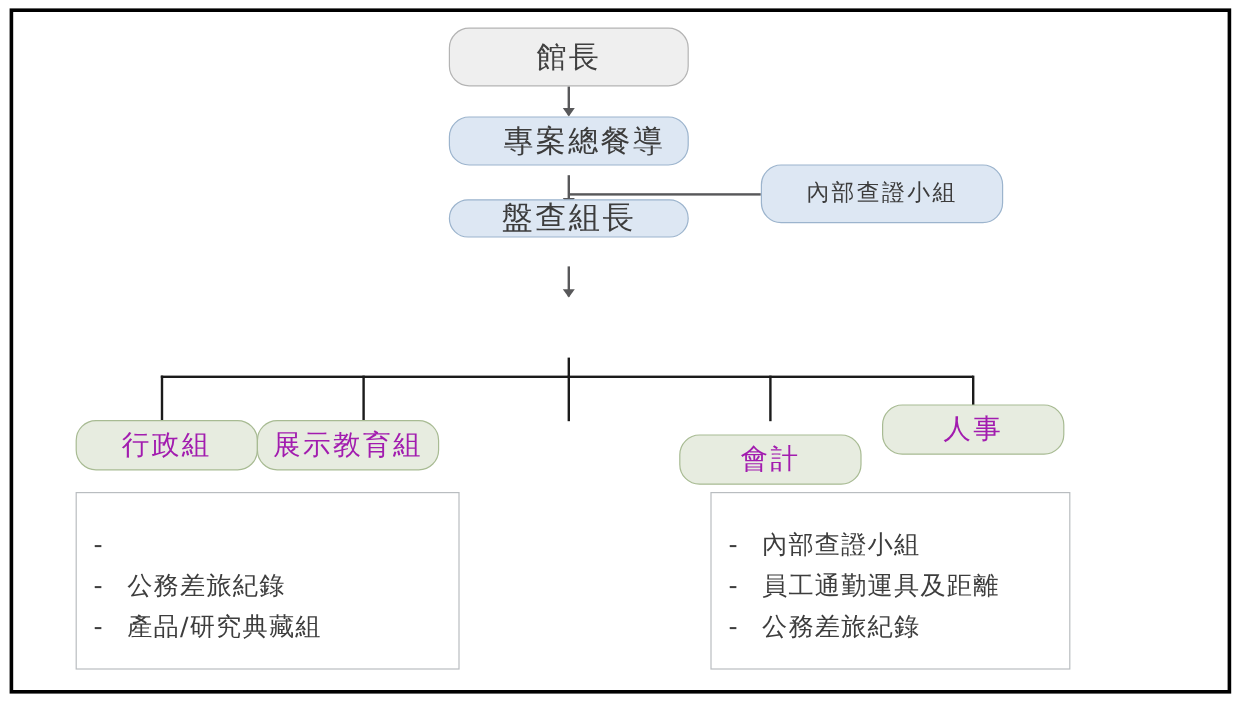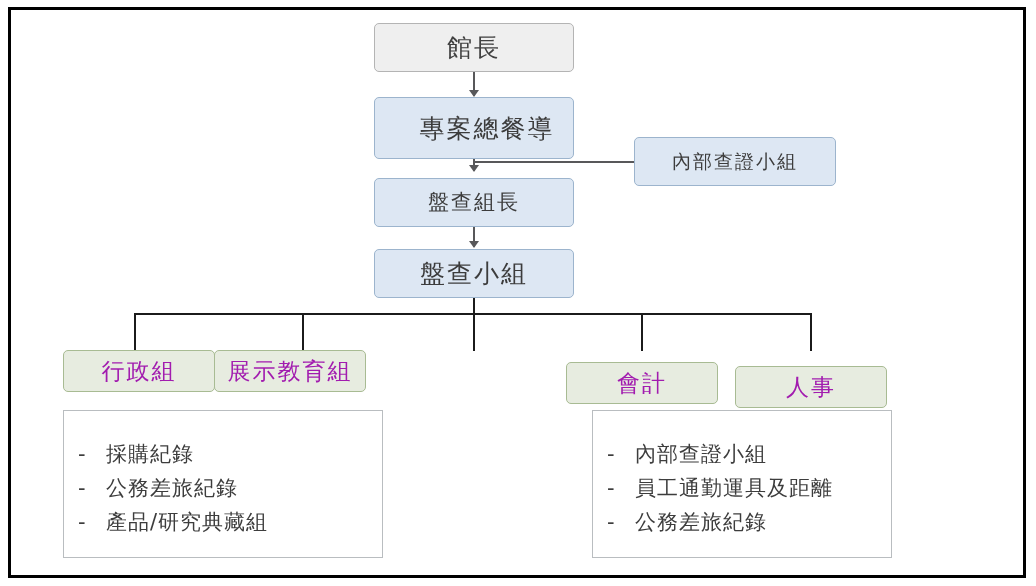--- a/index.html
+++ b/index.html
@@ -22,21 +22,21 @@
     left: 8px;
     top: 7px;
     width: 1018px;
     height: 571px;
     border: 3px solid #000000;
     box-sizing: border-box;
   }
   .node {
     position: absolute;
     box-sizing: border-box;
-    border-radius: 5px;
+    border-radius: 17px;
     display: flex;
     align-items: center;
     justify-content: center;
     text-align: center;
     color: #3a3a3a;
     letter-spacing: 2px;
     white-space: nowrap;
     line-height: 1;
   }
   .node.gray {
@@ -113,41 +113,39 @@
   <div class="conn h dark" style="left:134px; top:313px; width:677px;"></div>
 
   <div class="conn v dark" style="left:134px; top:313px; height:38px;"></div>
   <div class="conn v dark" style="left:302px; top:313px; height:38px;"></div>
   <div class="conn v dark" style="left:473px; top:313px; height:38px;"></div>
   <div class="conn v dark" style="left:641px; top:313px; height:38px;"></div>
   <div class="conn v dark" style="left:810px; top:313px; height:38px;"></div>
 
   <div class="node gray" style="left:374px; top:23px; width:200px; height:49px; font-size:25px;">館長</div>
 
-  <div class="node blue" style="left:374px; top:97px; width:200px; height:62px; font-size:25px;padding-left:26px;">專案總餐導</div>
+  <div class="node blue" style="left:374px; top:97px; width:200px; height:41px; font-size:25px;padding-left:26px;">專案總餐導</div>
 
   <div class="node blue" style="left:634px; top:137px; width:202px; height:49px; font-size:19px;">內部查證小組</div>
 
-  <div class="node blue" style="left:374px; top:178px; width:200px; height:49px; font-size:21px;">盤查組長</div>
+  <div class="node blue" style="left:374px; top:166px; width:200px; height:32px; font-size:26px;">盤查組長</div>
 
-  <div class="node blue" style="left:374px; top:249px; width:200px; height:49px; font-size:25px;">盤查小組</div>
 
   <div class="node green" style="left:63px; top:350px; width:152px; height:42px; font-size:23px;">行政組</div>
 
   <div class="node green" style="left:214px; top:350px; width:152px; height:42px; font-size:23px;">展示教育組</div>
 
 
   <div class="node green" style="left:566px; top:350px; width:152px; height:42px; font-size:23px;margin-top:12px;">會計</div>
 
-  <div class="node green" style="left:735px; top:366px; width:152px; height:42px; font-size:23px;">人事</div>
+  <div class="node green" style="left:735px; top:337px; width:152px; height:42px; font-size:23px;">人事</div>
 
   <div class="listbox" style="left:63px; top:410px; width:320px; height:148px;">
     <div class="listrow">
       <span class="dash">-</span>
-      <span>採購紀錄</span>
     </div>
     <div class="listrow">
       <span class="dash">-</span>
       <span>公務差旅紀錄</span>
     </div>
     <div class="listrow">
       <span class="dash">-</span>
       <span>產品/研究典藏組</span>
     </div>
   </div>

